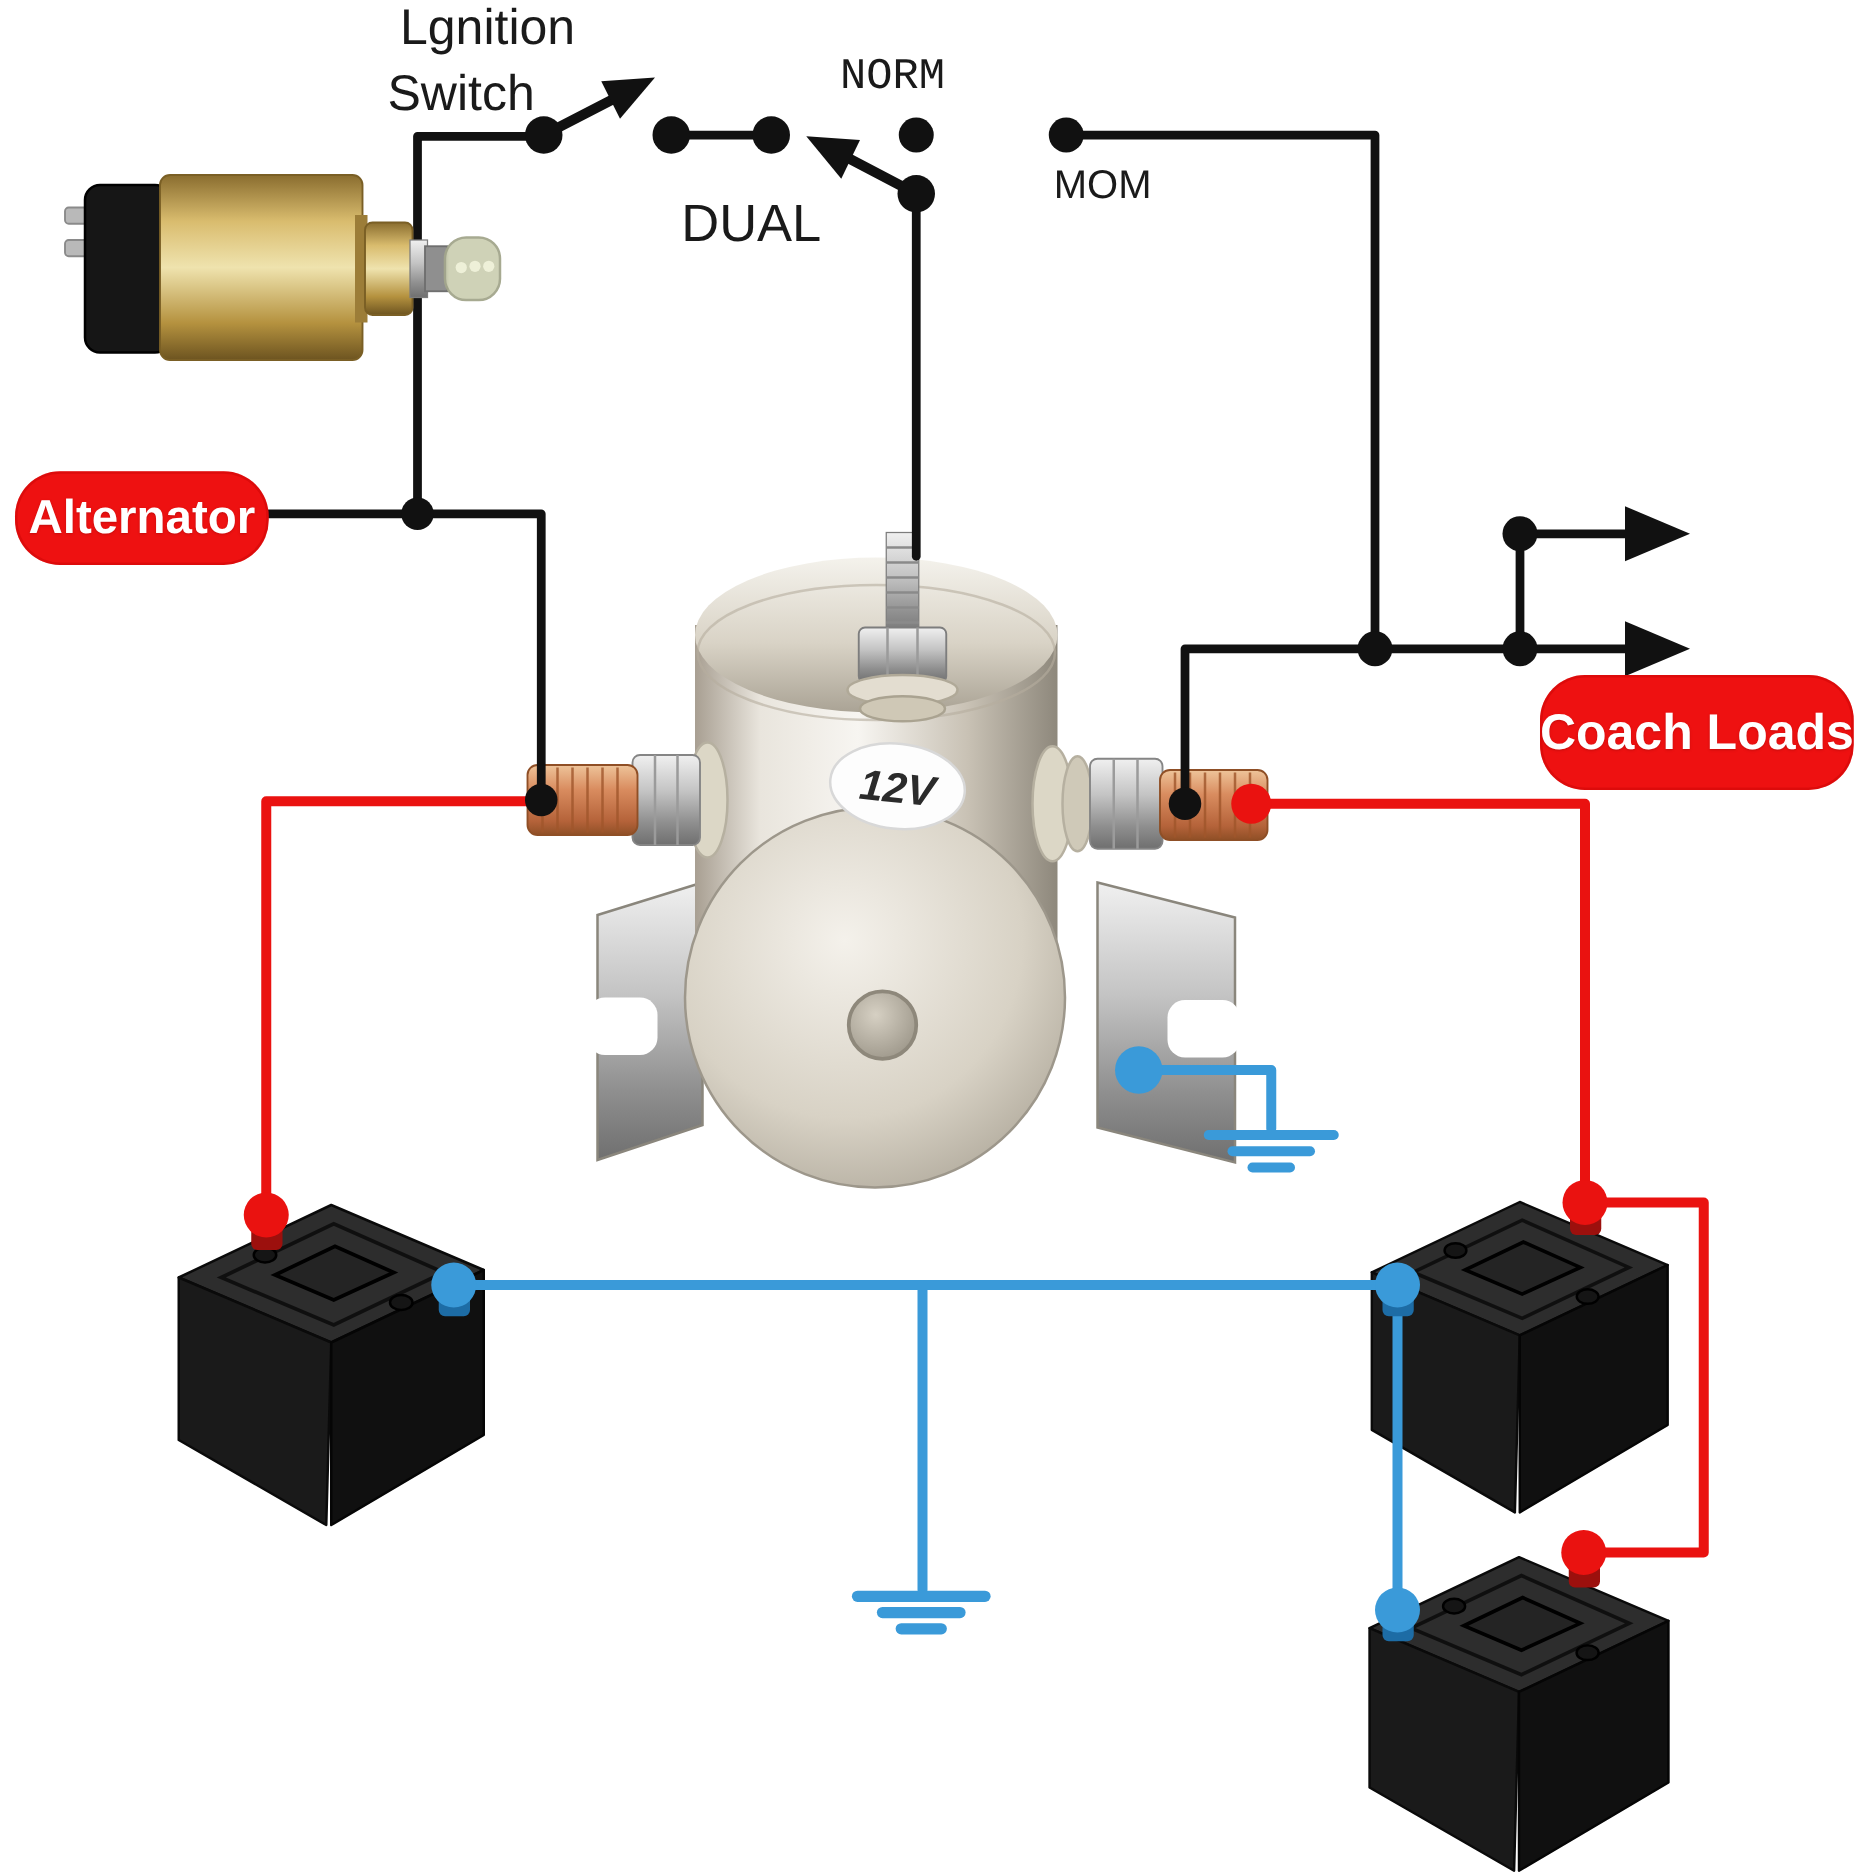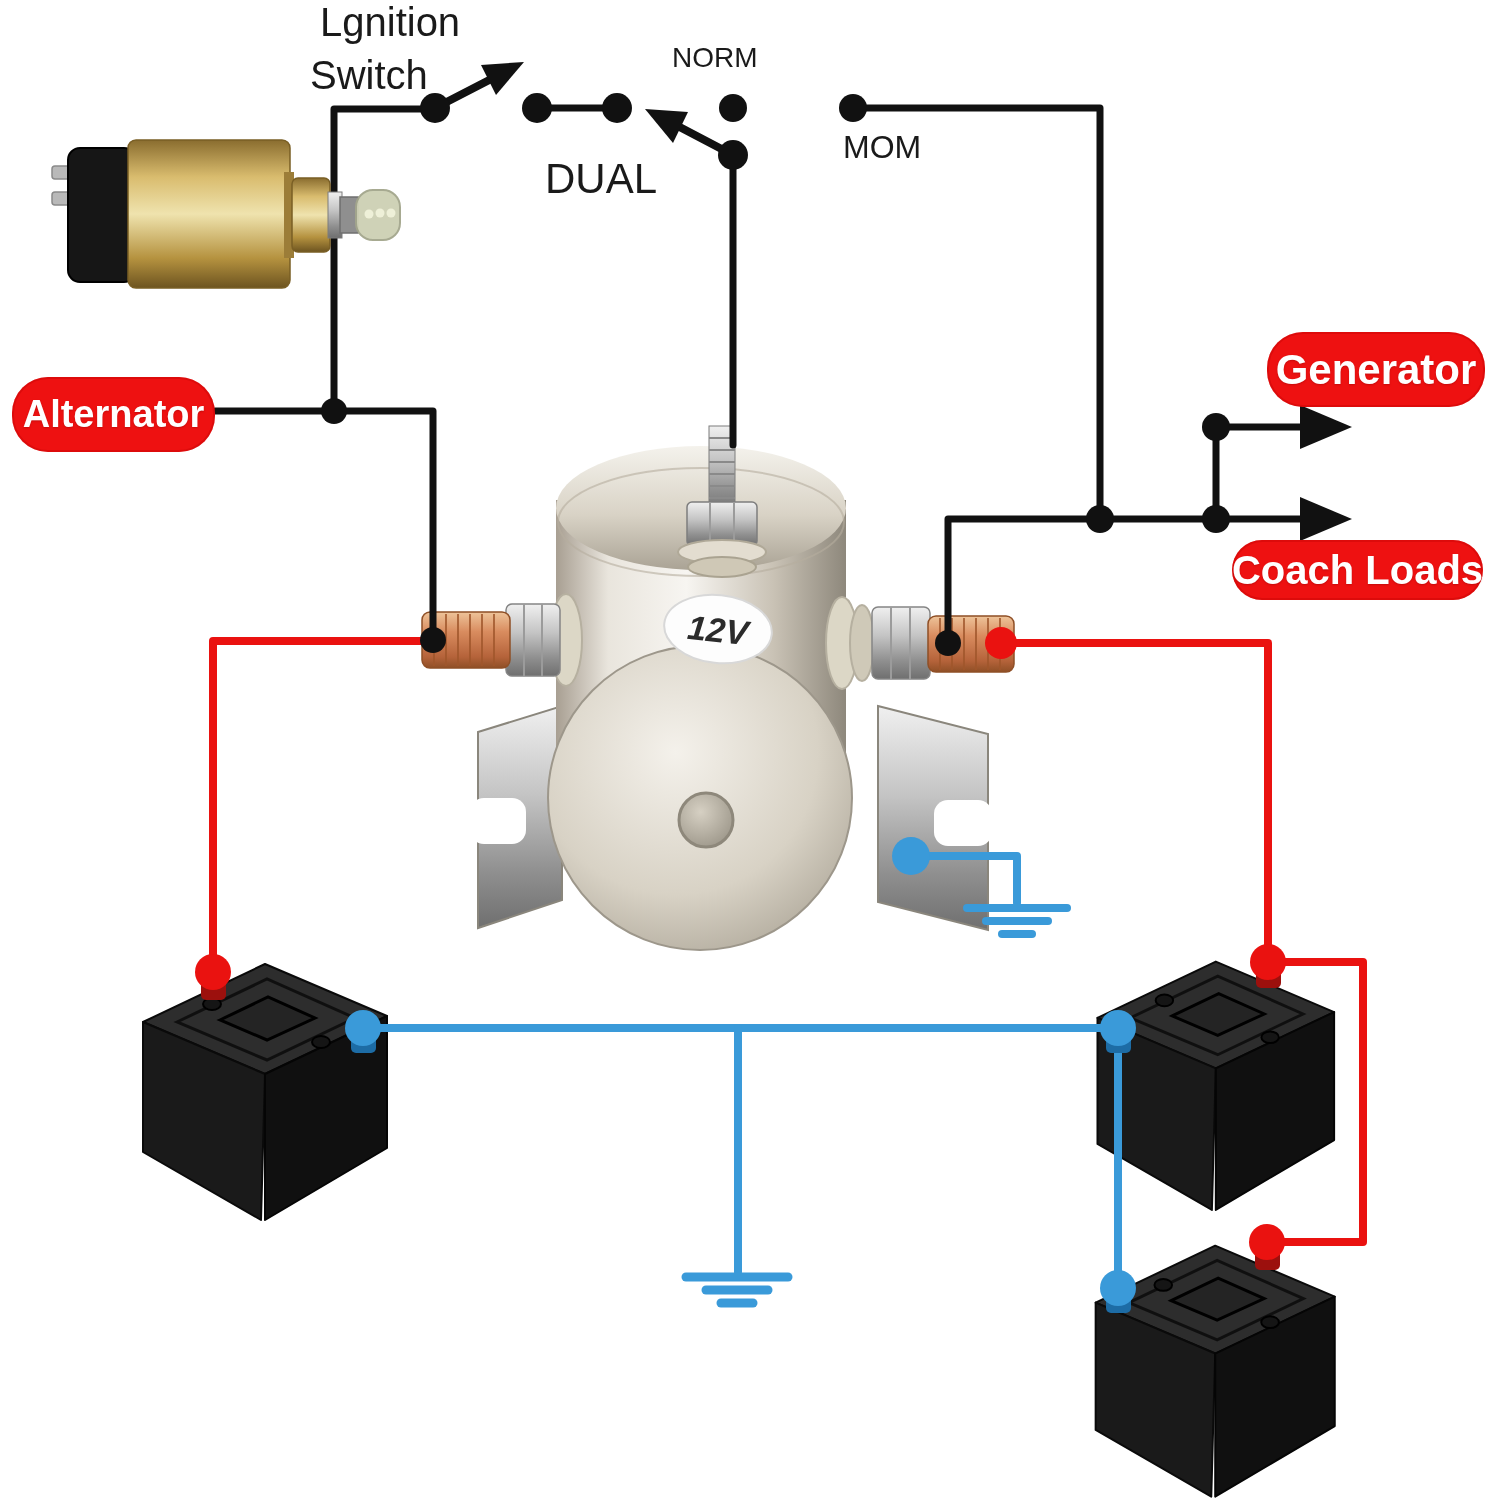--- a/index.html
+++ b/index.html
@@ -232,27 +232,24 @@
       <rect x="340" y="197" width="18" height="36" fill="#8f8f8f" stroke="#6f6f6f" stroke-width="1.5"></rect>
       <rect x="356" y="190" width="44" height="50" rx="17" fill="#cdd0b4" stroke="#a3a68c" stroke-width="2" opacity="0.95"></rect>
       <circle cx="369" cy="214" r="4.5" fill="#eef0d8"></circle>
       <circle cx="380" cy="213" r="4.5" fill="#eef0d8"></circle>
       <circle cx="391" cy="213" r="4.5" fill="#eef0d8"></circle>
     </g>
   </svg>
 
   <div class="txt" style="left:320px;top:2px;font-size:40px;">Lgnition</div>
   <div class="txt" style="left:310px;top:55px;font-size:40px;">Switch</div>
-  <div class="txt" style="left:672px;top:44px;font-size:28px;">NORM</div>
+  <div class="txt" style="left:672px;top:44px;font-size:35px;font-family:Liberation Mono, monospace;">NORM</div>
   <div class="txt" style="left:545px;top:134px;font-size:42px;margin-top:24px;">DUAL</div>
   <div class="txt" style="left:843px;top:131px;font-size:32px;">MOM</div>
 
   <div class="red-label" style="left:12px;top:377px;width:203px;height:75px;font-size:38px;align-items:center;">
     <span>Alternator</span>
   </div>
-  <div class="red-label" style="left:1267px;top:332px;width:218px;height:75px;font-size:42px;">
-    <span>Generator</span>
-  </div>
-  <div class="red-label" style="left:1232px;top:540px;width:251px;height:60px;font-size:40px;">
+  <div class="red-label" style="left:1232px;top:540px;width:251px;height:92px;font-size:40px;">
     <span>Coach Loads</span>
   </div>
 
 </div>
 
 </body></html>

